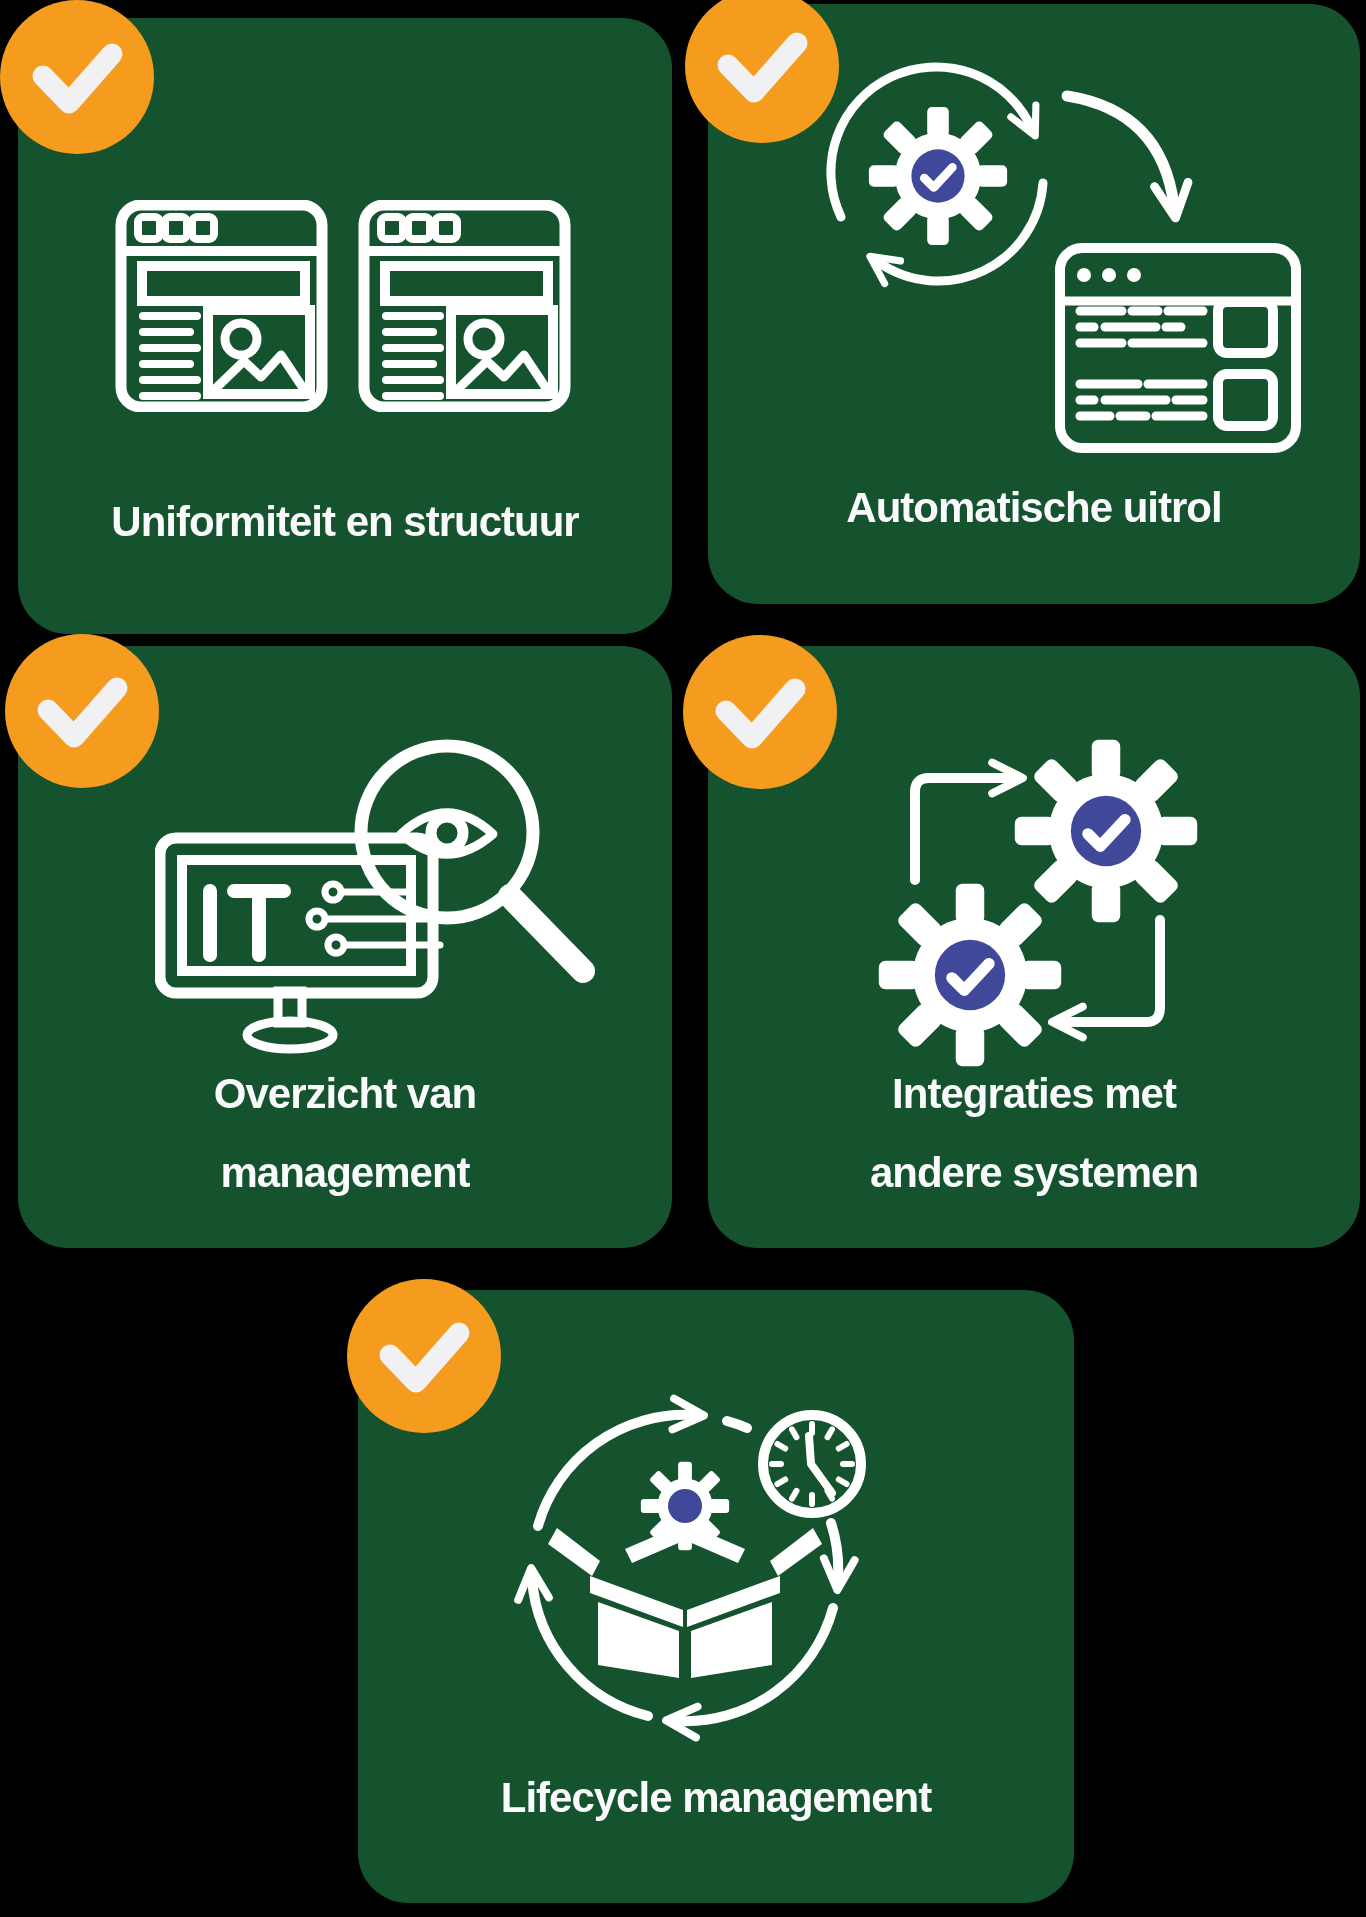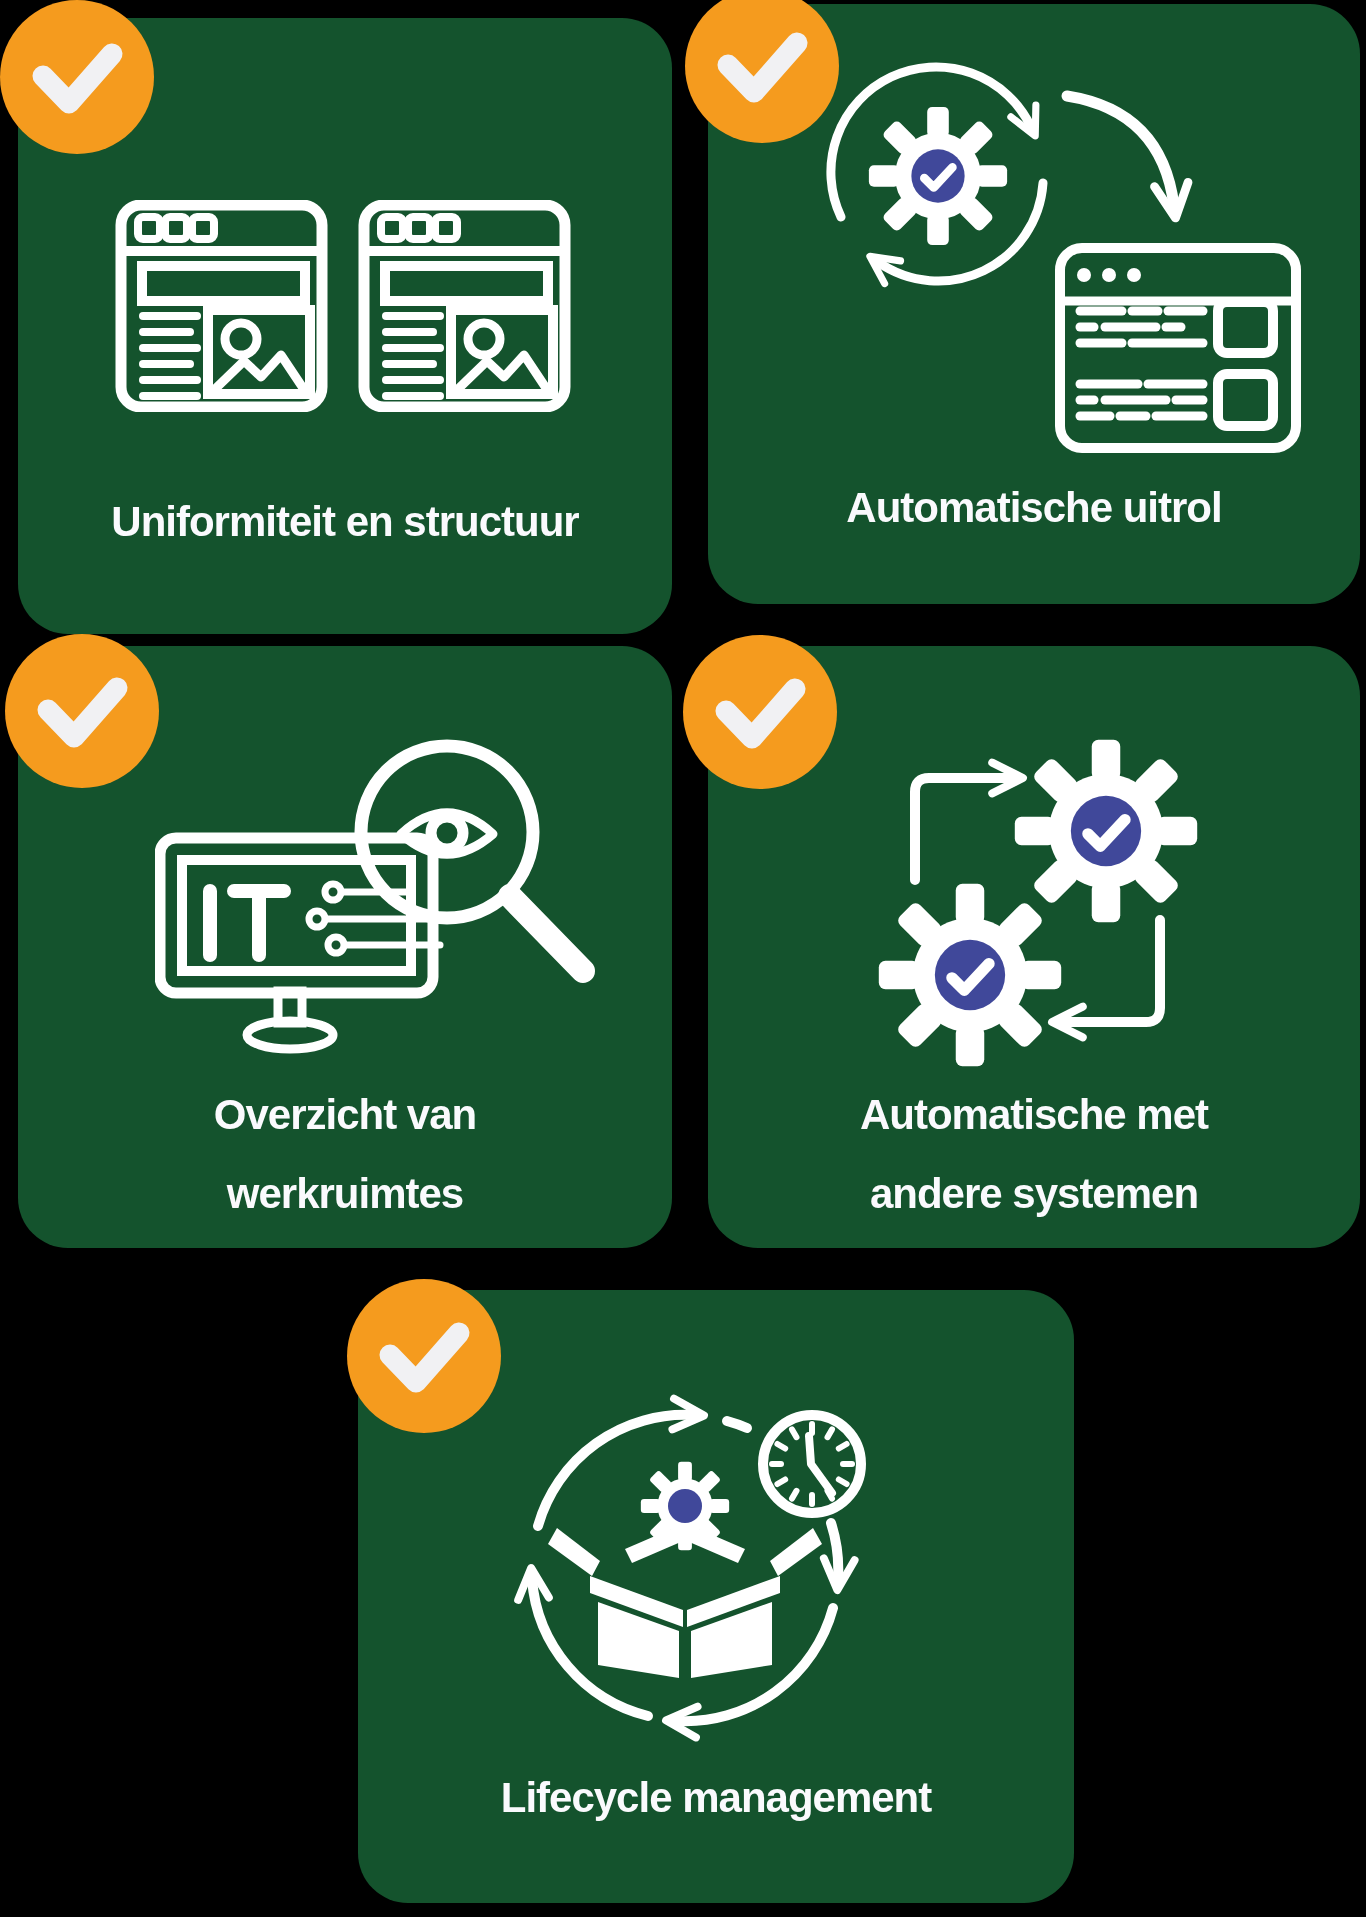--- a/index.html
+++ b/index.html
@@ -16,21 +16,21 @@
   }
   .badge svg{position:absolute;left:0;top:0;width:154px;height:154px;}
   .icon{position:absolute;z-index:2;}
   .card-label{
     position:absolute;left:0;right:0;text-align:center;z-index:3;
     color:#FAFAFD;font-weight:bold;font-size:42px;line-height:79px;
     letter-spacing:-1px;white-space:nowrap;
   }
   .card-label span{display:block;}
   .label-single{top:464px;}
-  .label-double{top:429px;}
+  .label-double{top:408px;}
   .label-bottom{top:468px;}
   
   #card-1{left:18px;top:18px;width:654px;height:616px;}
   #card-2{left:708px;top:4px;width:652px;height:600px;}
   #card-3{left:18px;top:646px;width:654px;height:602px;}
   #card-4{left:708px;top:646px;width:652px;height:602px;}
   #card-5{left:358px;top:1290px;width:716px;height:613px;}
   .sprite{position:absolute;width:0;height:0;overflow:hidden;}
 </style>
 </head>
@@ -176,21 +176,21 @@
         <line x1="191" y1="207" x2="285" y2="207"></line>
       </g>
       <circle cx="292" cy="94" r="86" stroke-width="13"></circle>
       <path d="M246,96 Q292,54 338,96 Q292,136 246,96 Z" stroke-width="9" stroke-linejoin="round"></path>
       <circle cx="292" cy="95" r="16" stroke-width="11"></circle>
       <line x1="355" y1="158" x2="428" y2="233" stroke-width="24" stroke-linecap="round"></line>
     </g>
   </svg>
   <div class="card-label label-double">
     <span>Overzicht van</span>
-    <span>werkruimtes</span>
+    <span>management</span>
   </div>
 </div>
 
 <div class="card" id="card-4">
   <div class="badge" style="left:-25px;top:-11px;">
     <svg viewBox="0 0 154 154">
       <path d="M43,76 L69,103 L112,54" stroke="#F1F1F3" stroke-width="21" fill="none" stroke-linecap="round" stroke-linejoin="round"></path>
     </svg>
   </div>
   <svg class="icon" style="left:167px;top:84px;" width="330" height="340" viewBox="0 0 330 340">
@@ -204,21 +204,21 @@
       <path d="M285,190 L285,278 Q285,292 271,292 L188,292" marker-end="url(#m4)"></path>
     </g>
     <g transform="translate(231,101)">
         <use href="#gear-check" transform="scale(0.95)"></use>
       </g>
     <g transform="translate(95,245)">
         <use href="#gear-check" transform="scale(0.95)"></use>
       </g>
   </svg>
   <div class="card-label label-double">
-    <span>Automatische met</span>
+    <span>Integraties met</span>
     <span>andere systemen</span>
   </div>
 </div>
 
 <div class="card" id="card-5">
   <div class="badge" style="left:-11px;top:-11px;">
     <svg viewBox="0 0 154 154">
       <path d="M43,76 L69,103 L112,54" stroke="#F1F1F3" stroke-width="21" fill="none" stroke-linecap="round" stroke-linejoin="round"></path>
     </svg>
   </div>

